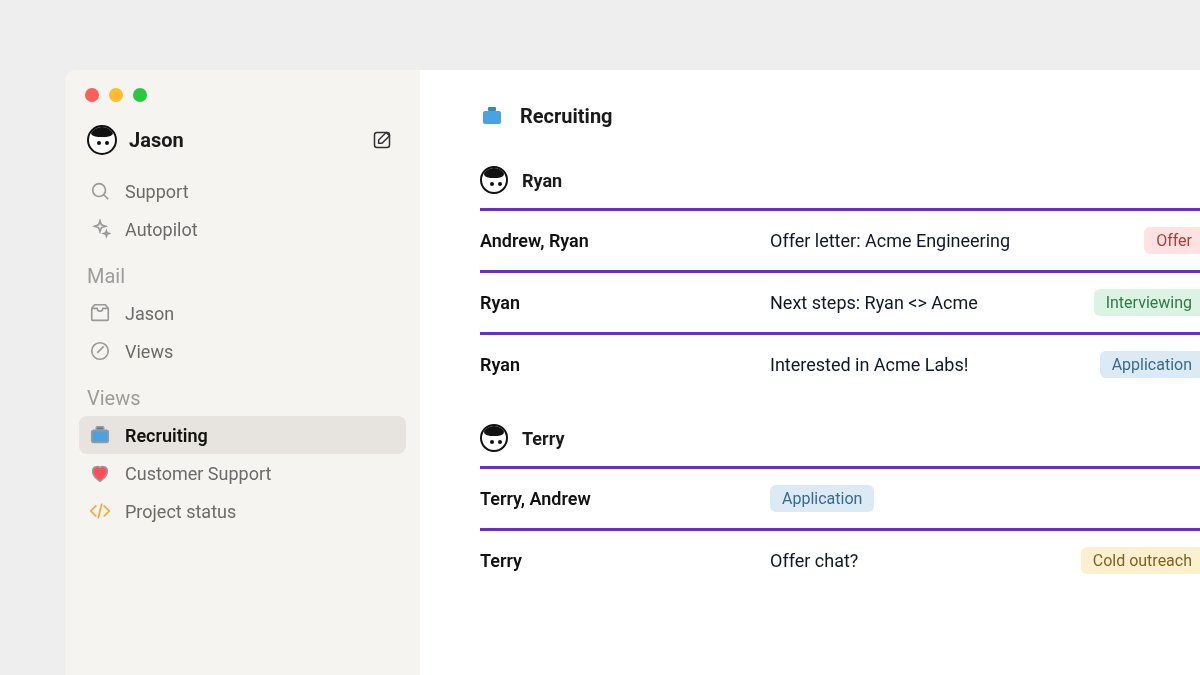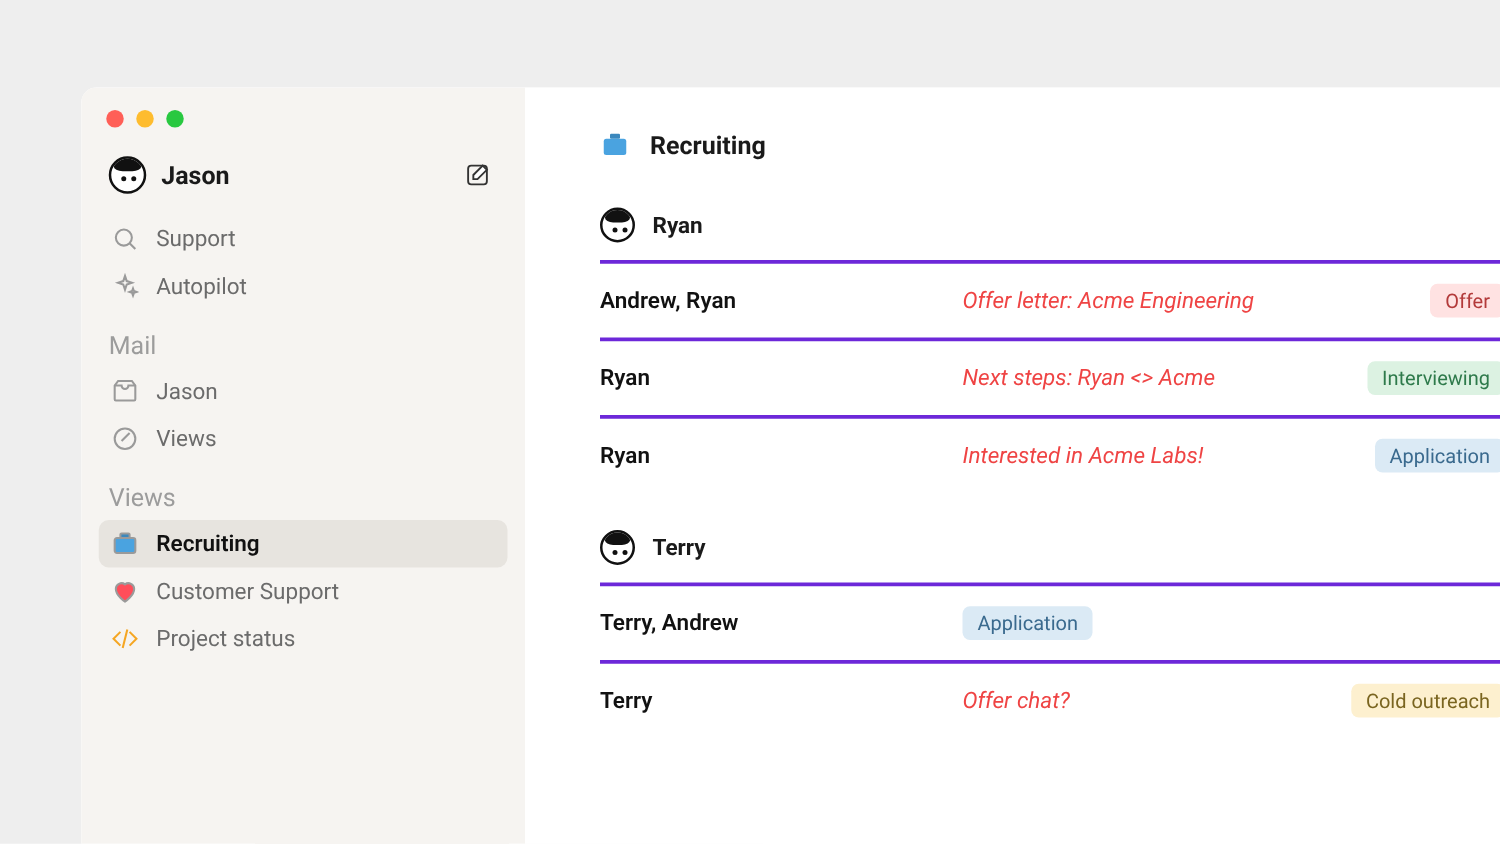--- a/index.html
+++ b/index.html
@@ -105,21 +105,21 @@
   }
   .group-header .avatar{width:28px;height:28px;}
 
   .thread{
     display:flex;align-items:center;
     border-top:3px solid #6d28d9;
     padding:16px 0;
     font-size:18px;
   }
   .thread .who{width:290px;font-weight:600;color:#111;}
-  .thread .subject{flex:1;color:#ef4444;font-style:italic;}
+  .thread .subject{flex:1;color:#0f172a;}
   .thread .tag{
     padding:4px 12px;border-radius:6px;font-size:16px;white-space:nowrap;
     margin-right:-4px;
   }
   .tag-red   { background:#ffe2e2;color:#b33a3a;}
   .tag-green { background:#dcf2e2;color:#2e7a4b;}
   .tag-blue  { background:#dbeaf5;color:#3a6a8e;}
   .tag-amber { background:#fdf0cf;color:#7a6520;}
 
   .group + .group{margin-top:20px;}

